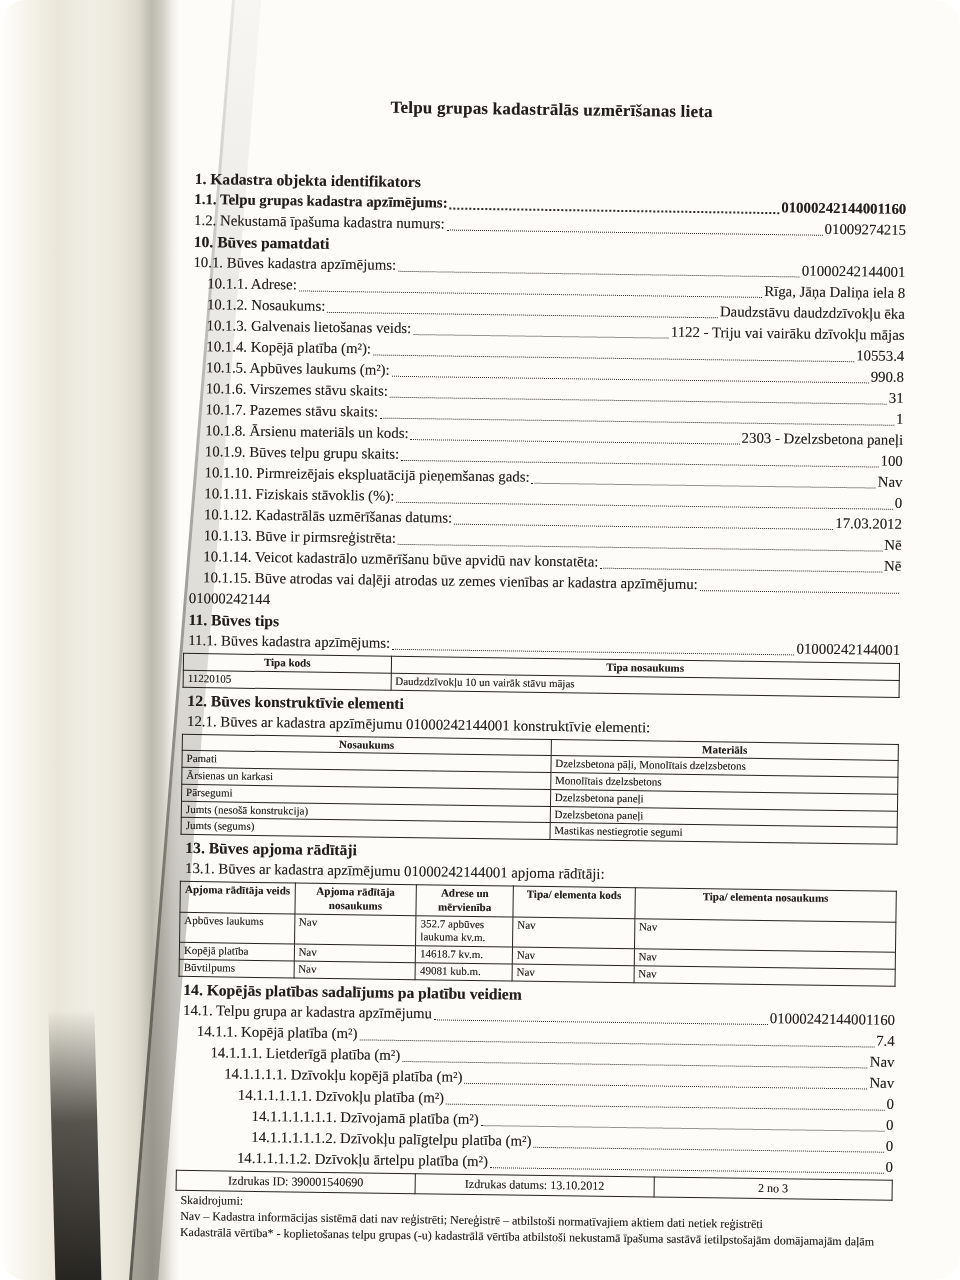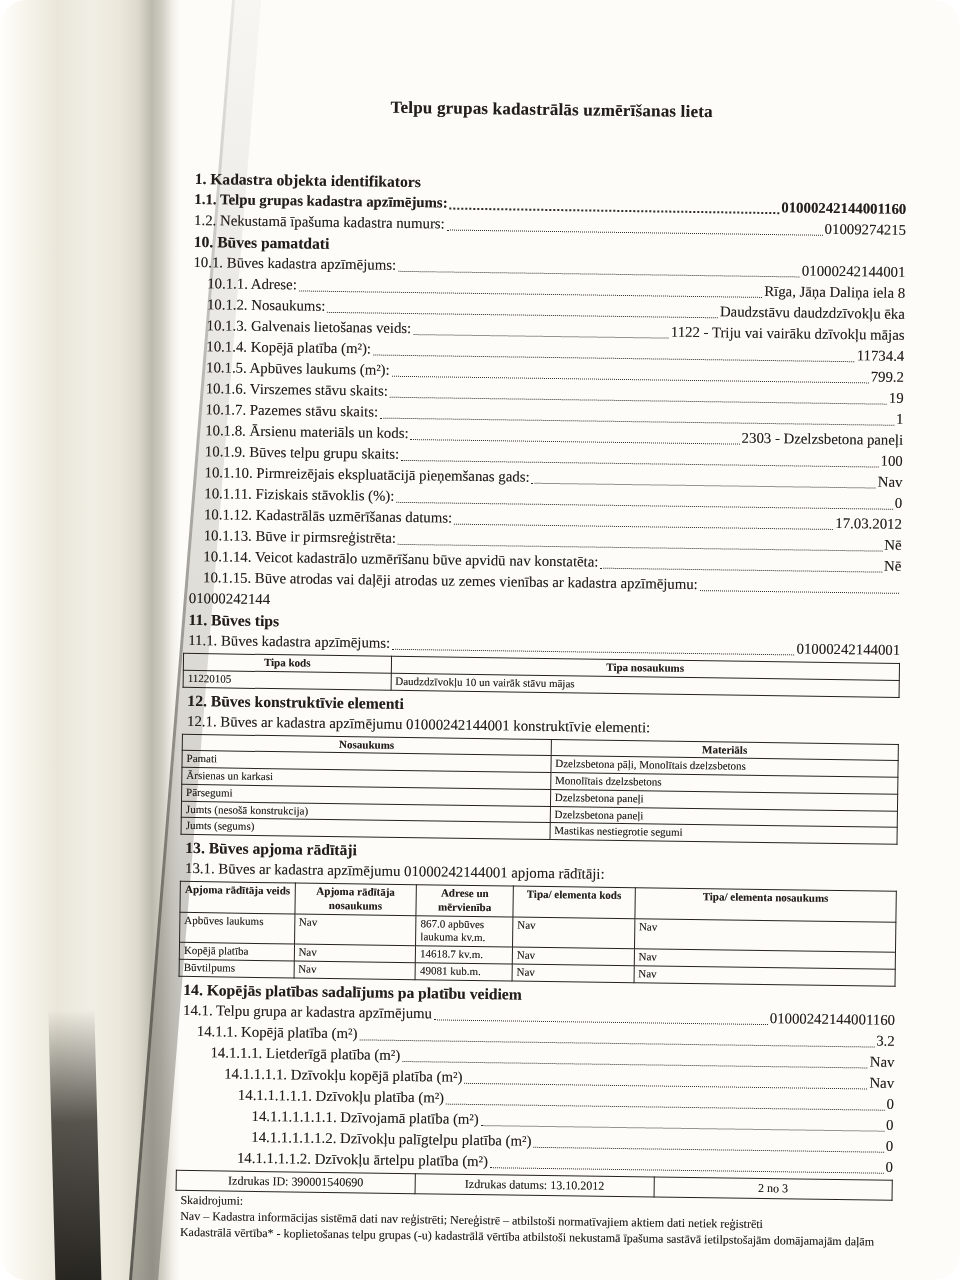--- a/index.html
+++ b/index.html
@@ -86,31 +86,31 @@
       <span class="val">Daudzstāvu daudzdzīvokļu ēka</span>
     </div>
     <div class="frow i1">
       <span class="lbl">10.1.3. Galvenais lietošanas veids:</span>
       <span class="dots"></span>
       <span class="val">1122 - Triju vai vairāku dzīvokļu mājas</span>
     </div>
     <div class="frow i1">
       <span class="lbl">10.1.4. Kopējā platība (m²):</span>
       <span class="dots"></span>
-      <span class="val">11734.4</span>
+      <span class="val">10553.4</span>
     </div>
     <div class="frow i1">
       <span class="lbl">10.1.5. Apbūves laukums (m²):</span>
       <span class="dots"></span>
-      <span class="val">799.2</span>
+      <span class="val">990.8</span>
     </div>
     <div class="frow i1">
       <span class="lbl">10.1.6. Virszemes stāvu skaits:</span>
       <span class="dots"></span>
-      <span class="val">19</span>
+      <span class="val">31</span>
     </div>
     <div class="frow i1">
       <span class="lbl">10.1.7. Pazemes stāvu skaits:</span>
       <span class="dots"></span>
       <span class="val">1</span>
     </div>
     <div class="frow i1">
       <span class="lbl">10.1.8. Ārsienu materiāls un kods:</span>
       <span class="dots"></span>
       <span class="val">2303 - Dzelzsbetona paneļi</span>
@@ -223,21 +223,21 @@
           <tr>
         <th>Apjoma rādītāja veids</th>
         <th>Apjoma rādītāja nosaukums</th>
         <th>Adrese un mērvienība</th>
         <th>Tipa/ elementa kods</th>
         <th>Tipa/ elementa nosaukums</th>
       </tr>
       <tr>
         <td>Apbūves laukums</td>
         <td>Nav</td>
-        <td>867.0 apbūves laukuma kv.m.</td>
+        <td>352.7 apbūves laukuma kv.m.</td>
         <td>Nav</td>
         <td>Nav</td>
       </tr>
       <tr>
         <td>Kopējā platība</td>
         <td>Nav</td>
         <td>14618.7 kv.m.</td>
         <td>Nav</td>
         <td>Nav</td>
       </tr>
@@ -253,21 +253,21 @@
 
     <div class="hsec">14. Kopējās platības sadalījums pa platību veidiem</div>
     <div class="frow">
       <span class="lbl">14.1. Telpu grupa ar kadastra apzīmējumu</span>
       <span class="dots"></span>
       <span class="val">01000242144001160</span>
     </div>
     <div class="frow i1">
       <span class="lbl">14.1.1. Kopējā platība (m²)</span>
       <span class="dots"></span>
-      <span class="val">3.2</span>
+      <span class="val">7.4</span>
     </div>
     <div class="frow i2">
       <span class="lbl">14.1.1.1. Lietderīgā platība (m²)</span>
       <span class="dots"></span>
       <span class="val">Nav</span>
     </div>
     <div class="frow i3">
       <span class="lbl">14.1.1.1.1. Dzīvokļu kopējā platība (m²)</span>
       <span class="dots"></span>
       <span class="val">Nav</span>

